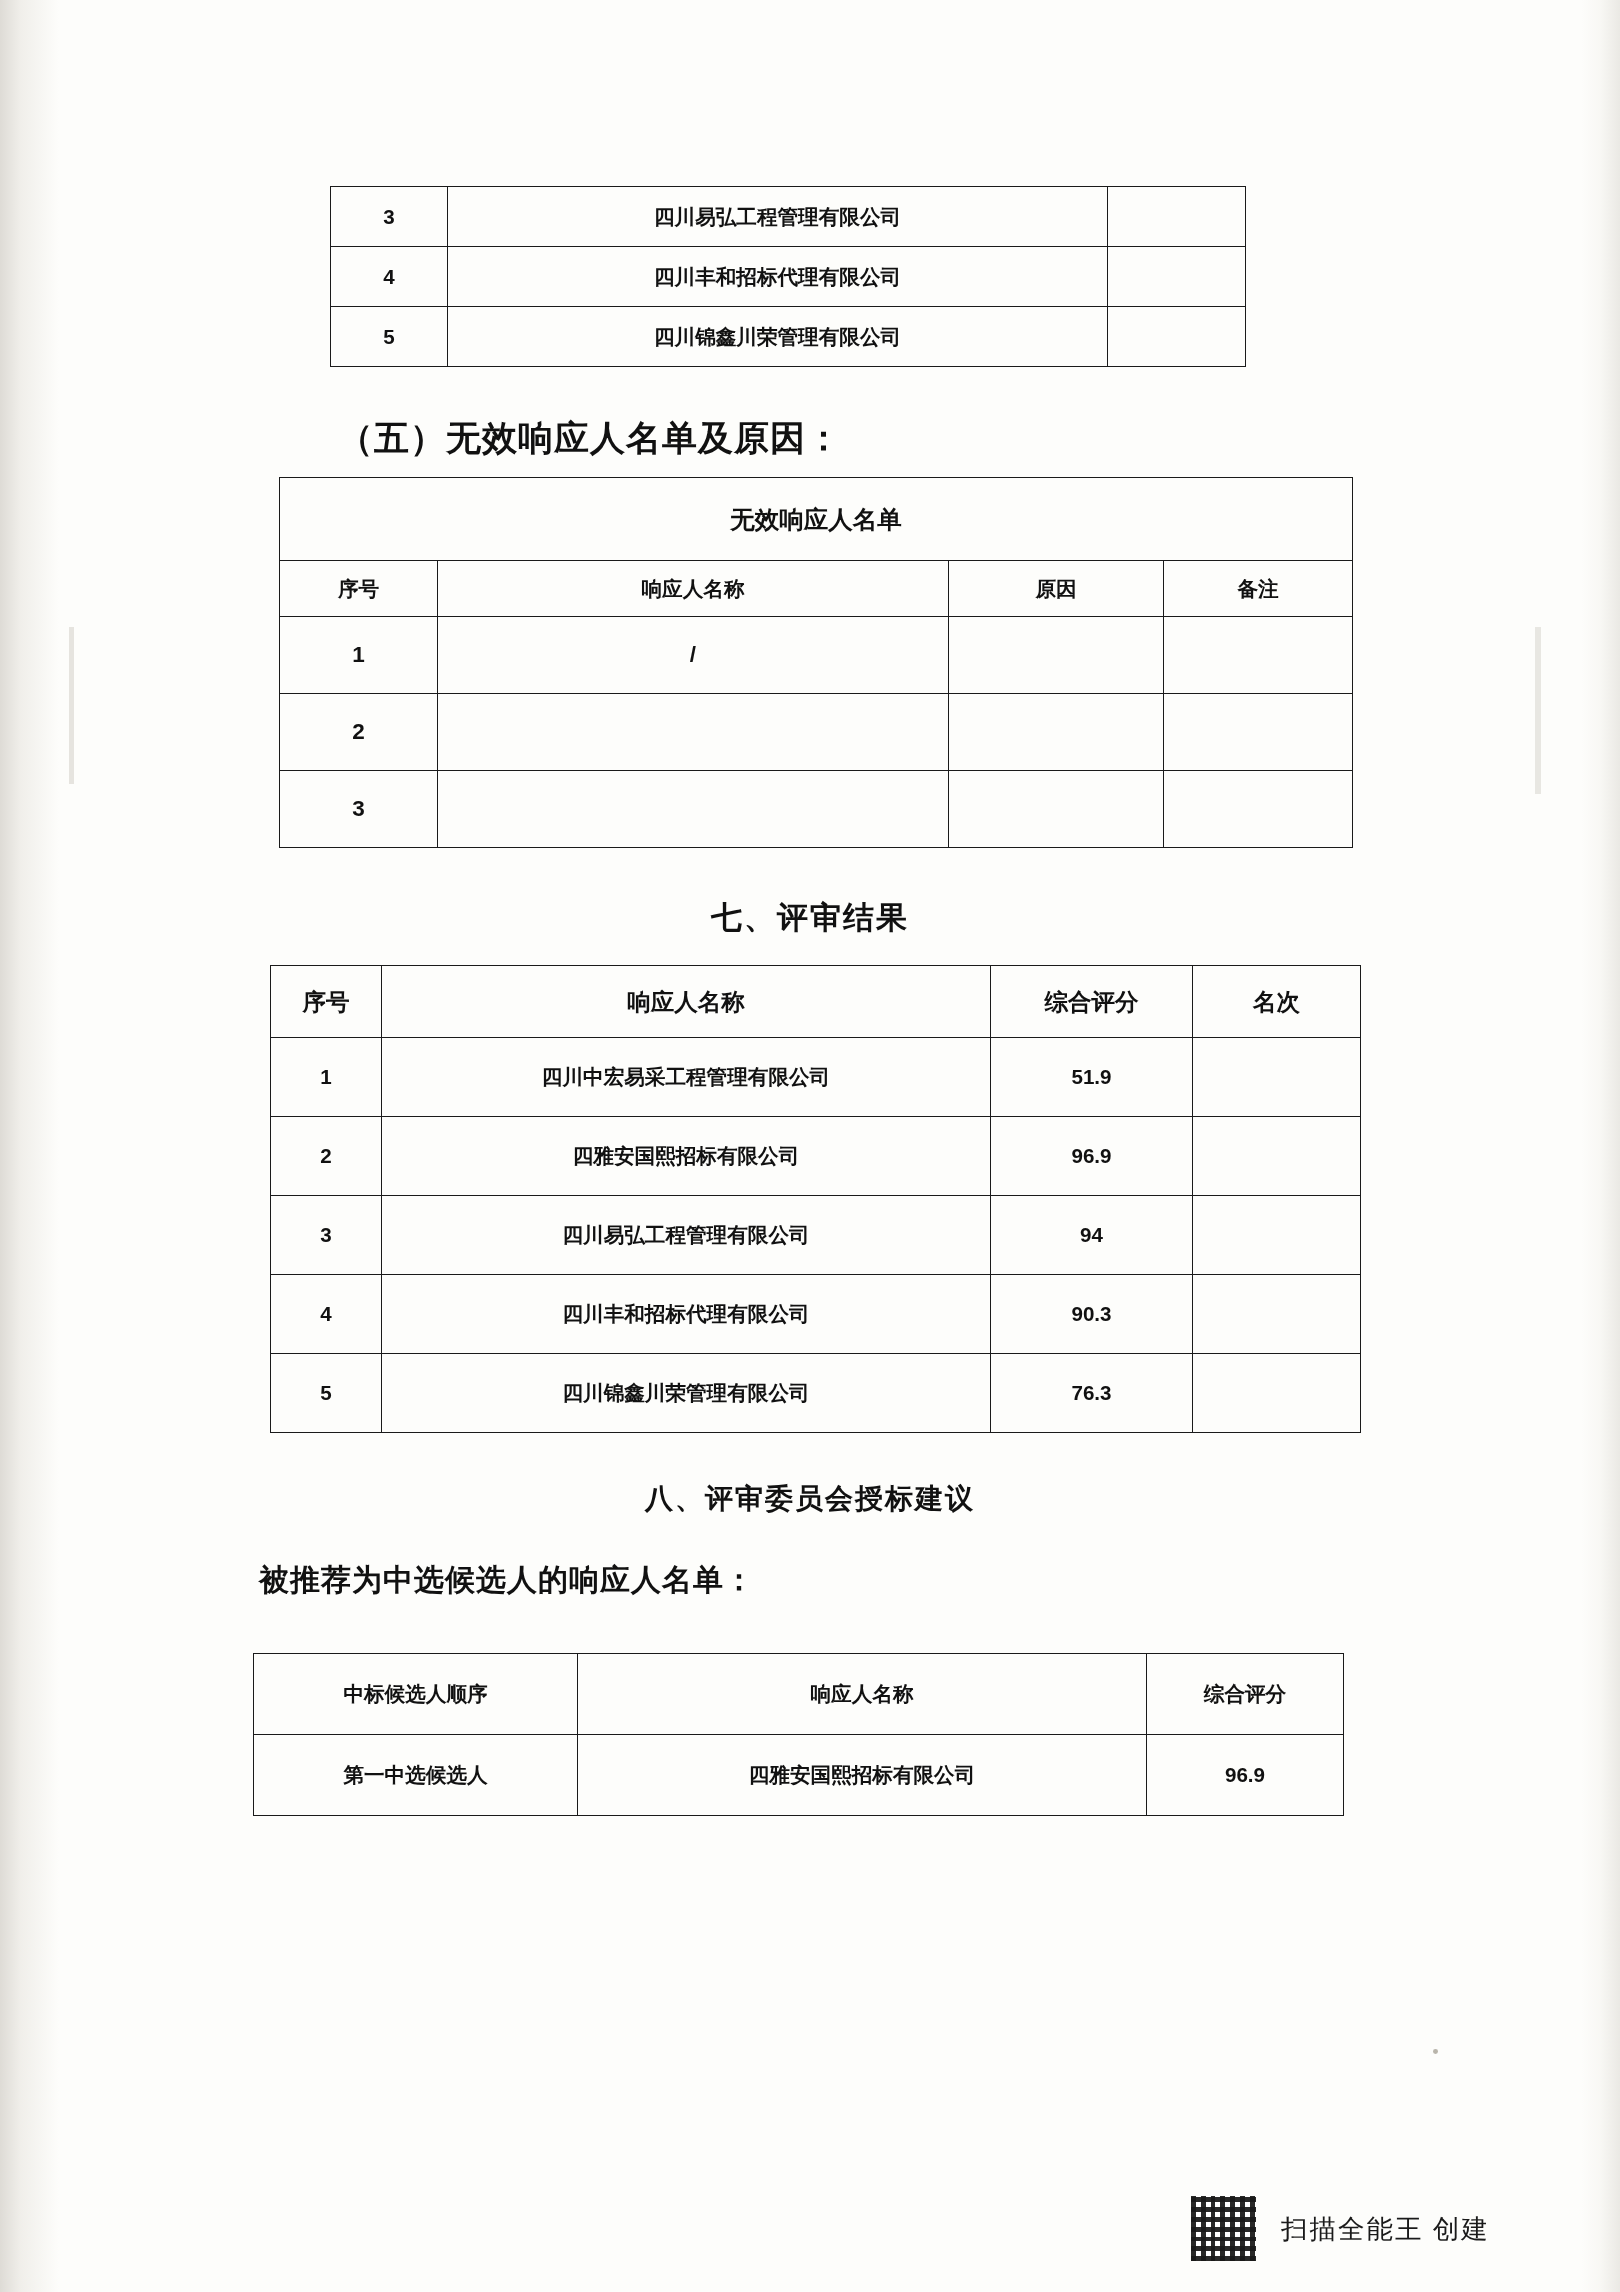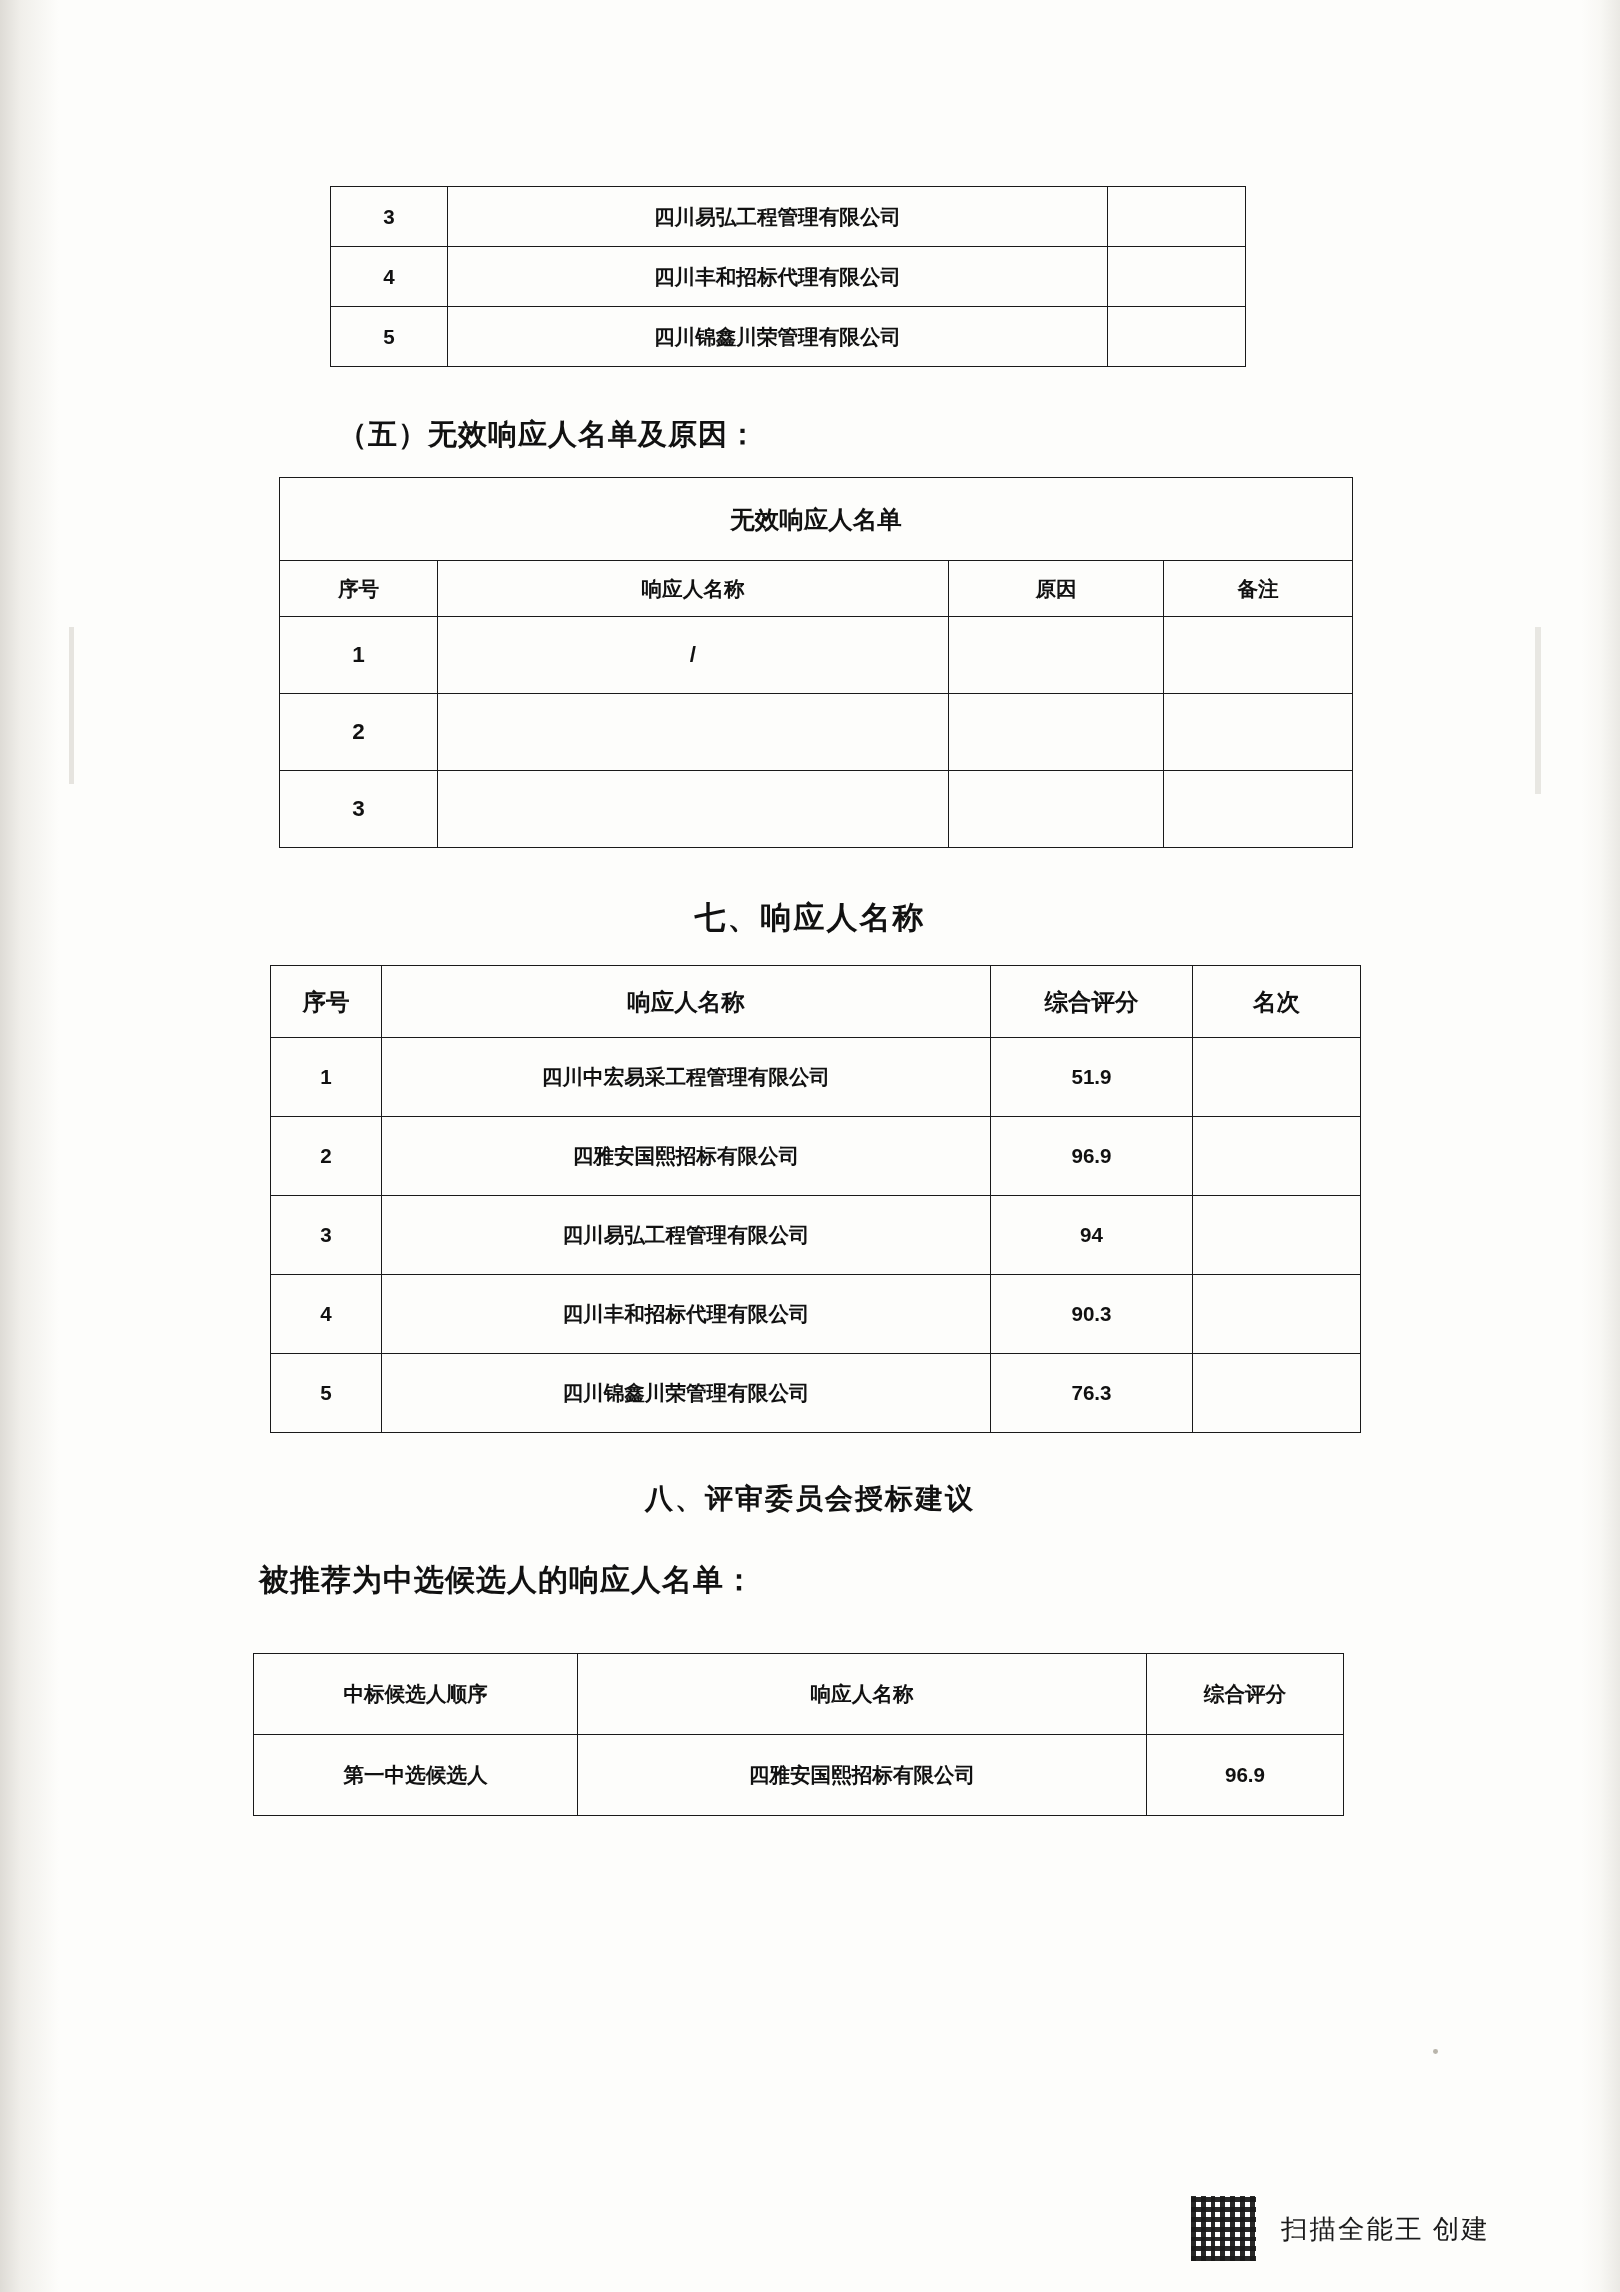--- a/index.html
+++ b/index.html
@@ -71,21 +71,21 @@
   .tbl-top .c-no   { width: 116px; }
   .tbl-top .c-name { width: 659px; }
   .tbl-top .c-rem  { width: 137px; }
 
   
   .head-five {
     position: absolute;
     left: 338px;
     top: 415px;
     font-family: Liberation Mono, monospace;
-    font-size: 29px;
+    font-size: 35px;
     font-weight: bold;
     color: #111;
     letter-spacing: 1px;
   }
 
   
   .tbl-invalid {
     position: absolute;
     left: 267px;
     top: 477px;
@@ -257,21 +257,21 @@
       </tr>
       <tr class="body-row">
         <td>3</td>
         <td></td>
         <td></td>
         <td></td>
       </tr>
     </tbody>
   </table>
 
-  <div class="head-seven">七、响应人名称</div>
+  <div class="head-seven">七、评审结果</div>
 
   <table class="doc-table tbl-result">
     <tbody>
       <tr class="hdr">
         <td class="c-no">序号</td>
         <td class="c-name">响应人名称</td>
         <td class="c-score">综合评分</td>
         <td class="c-rank">名次</td>
       </tr>
       <tr>

